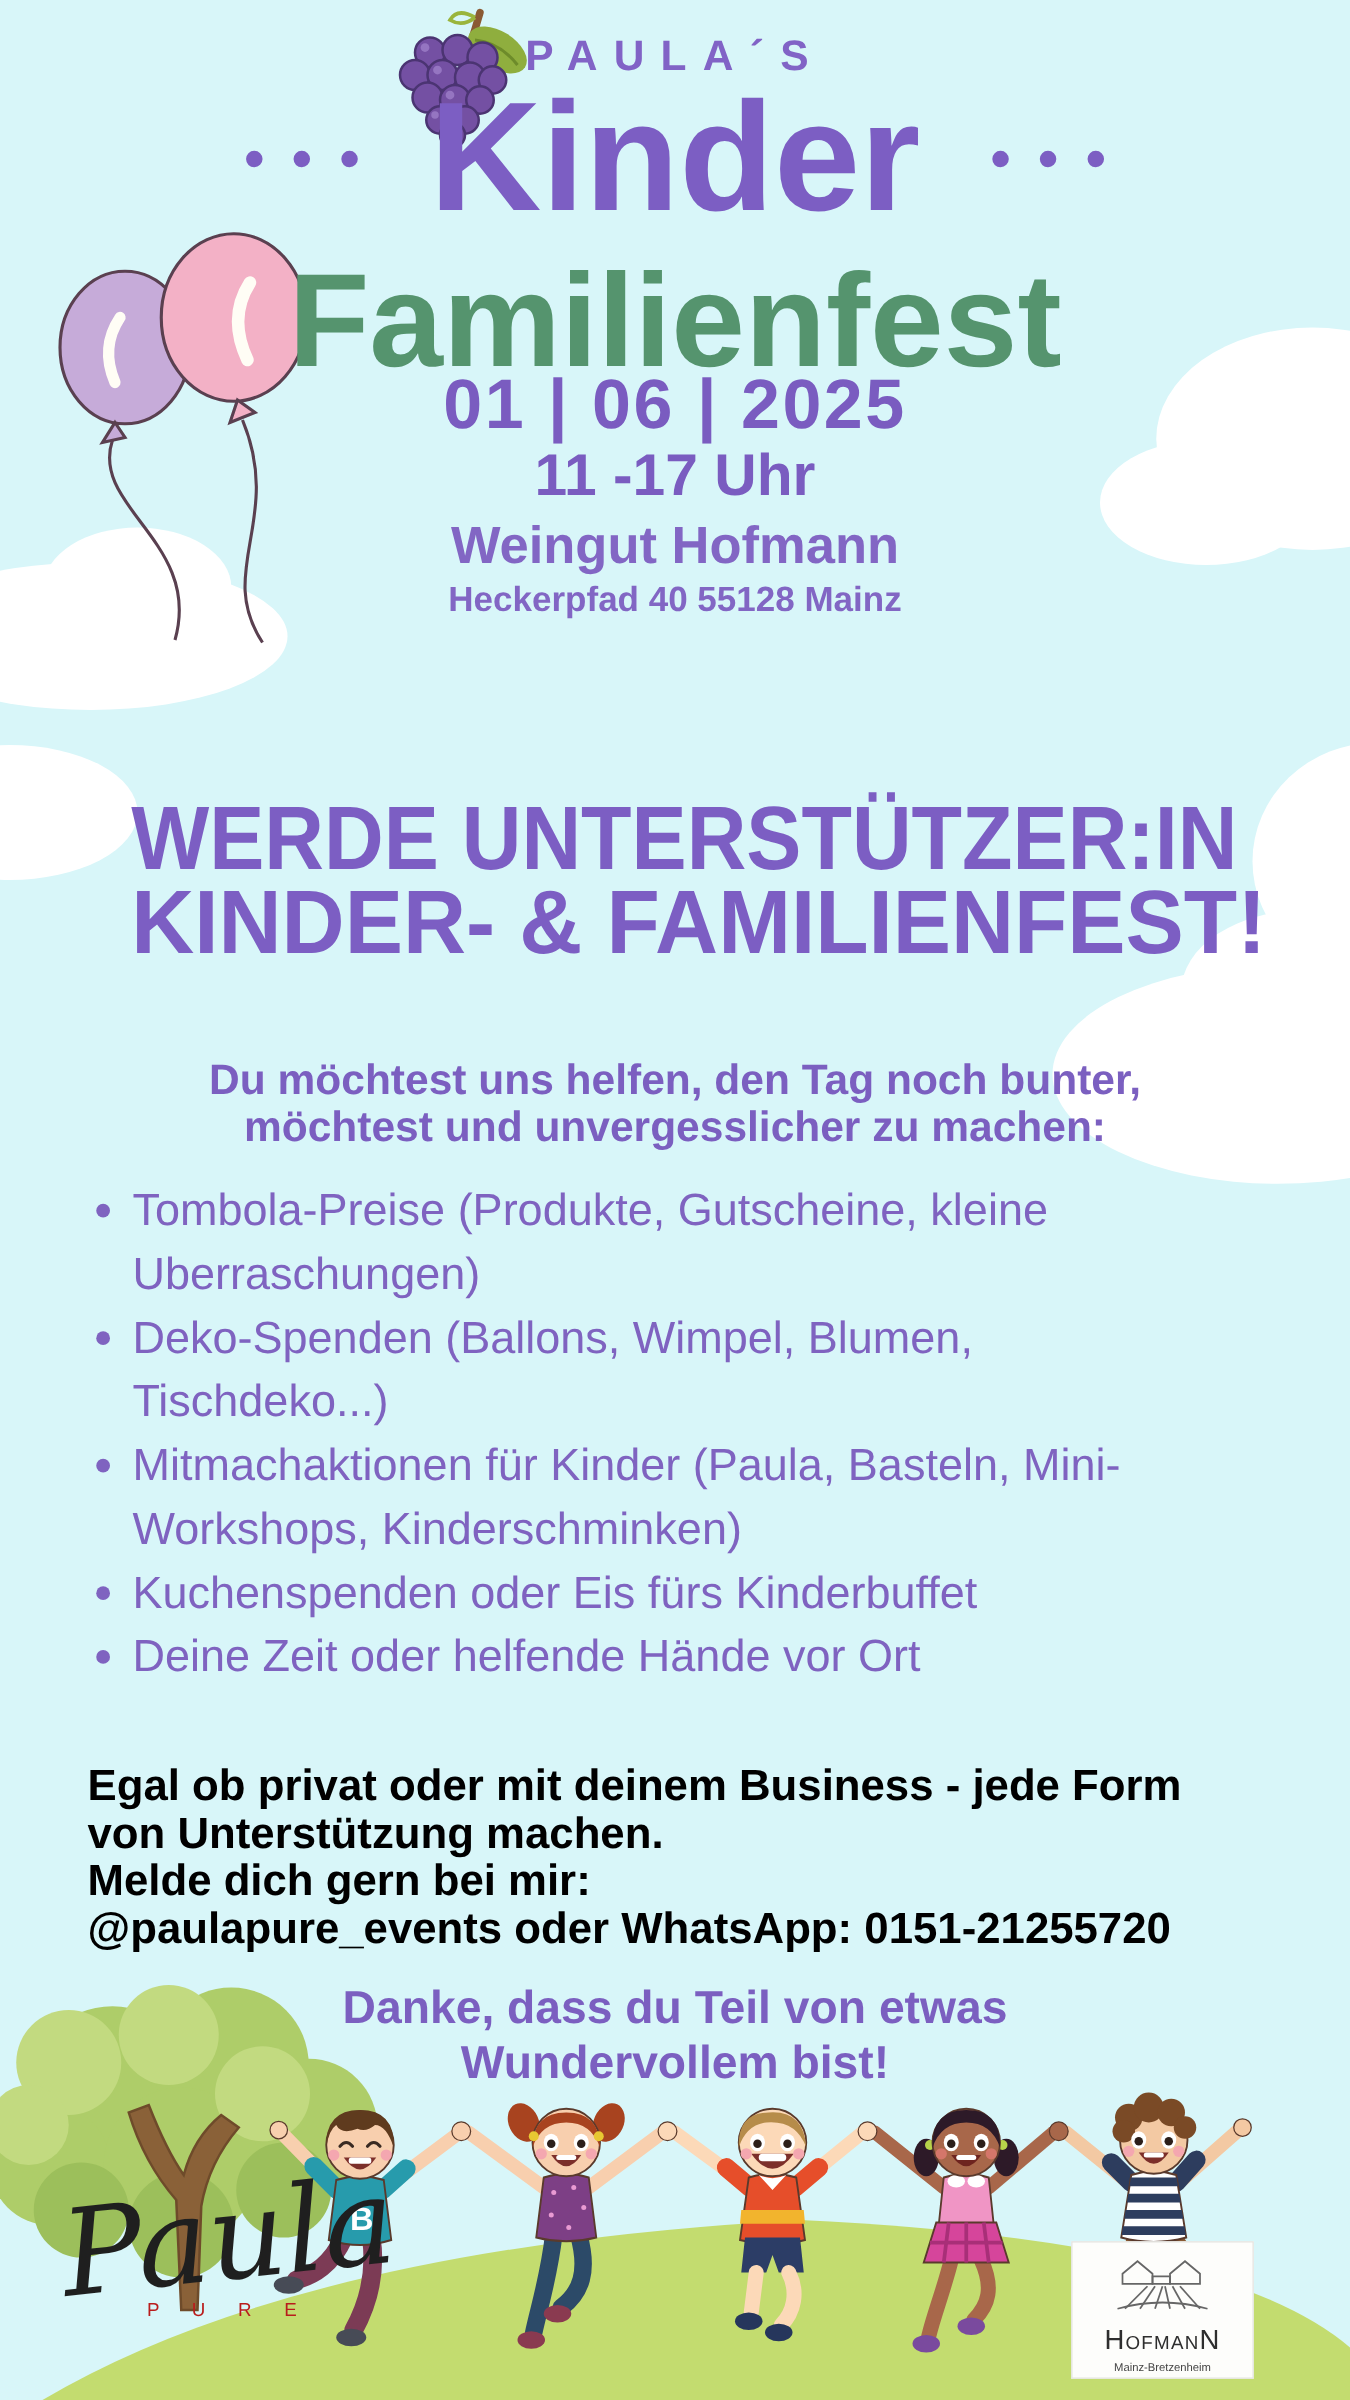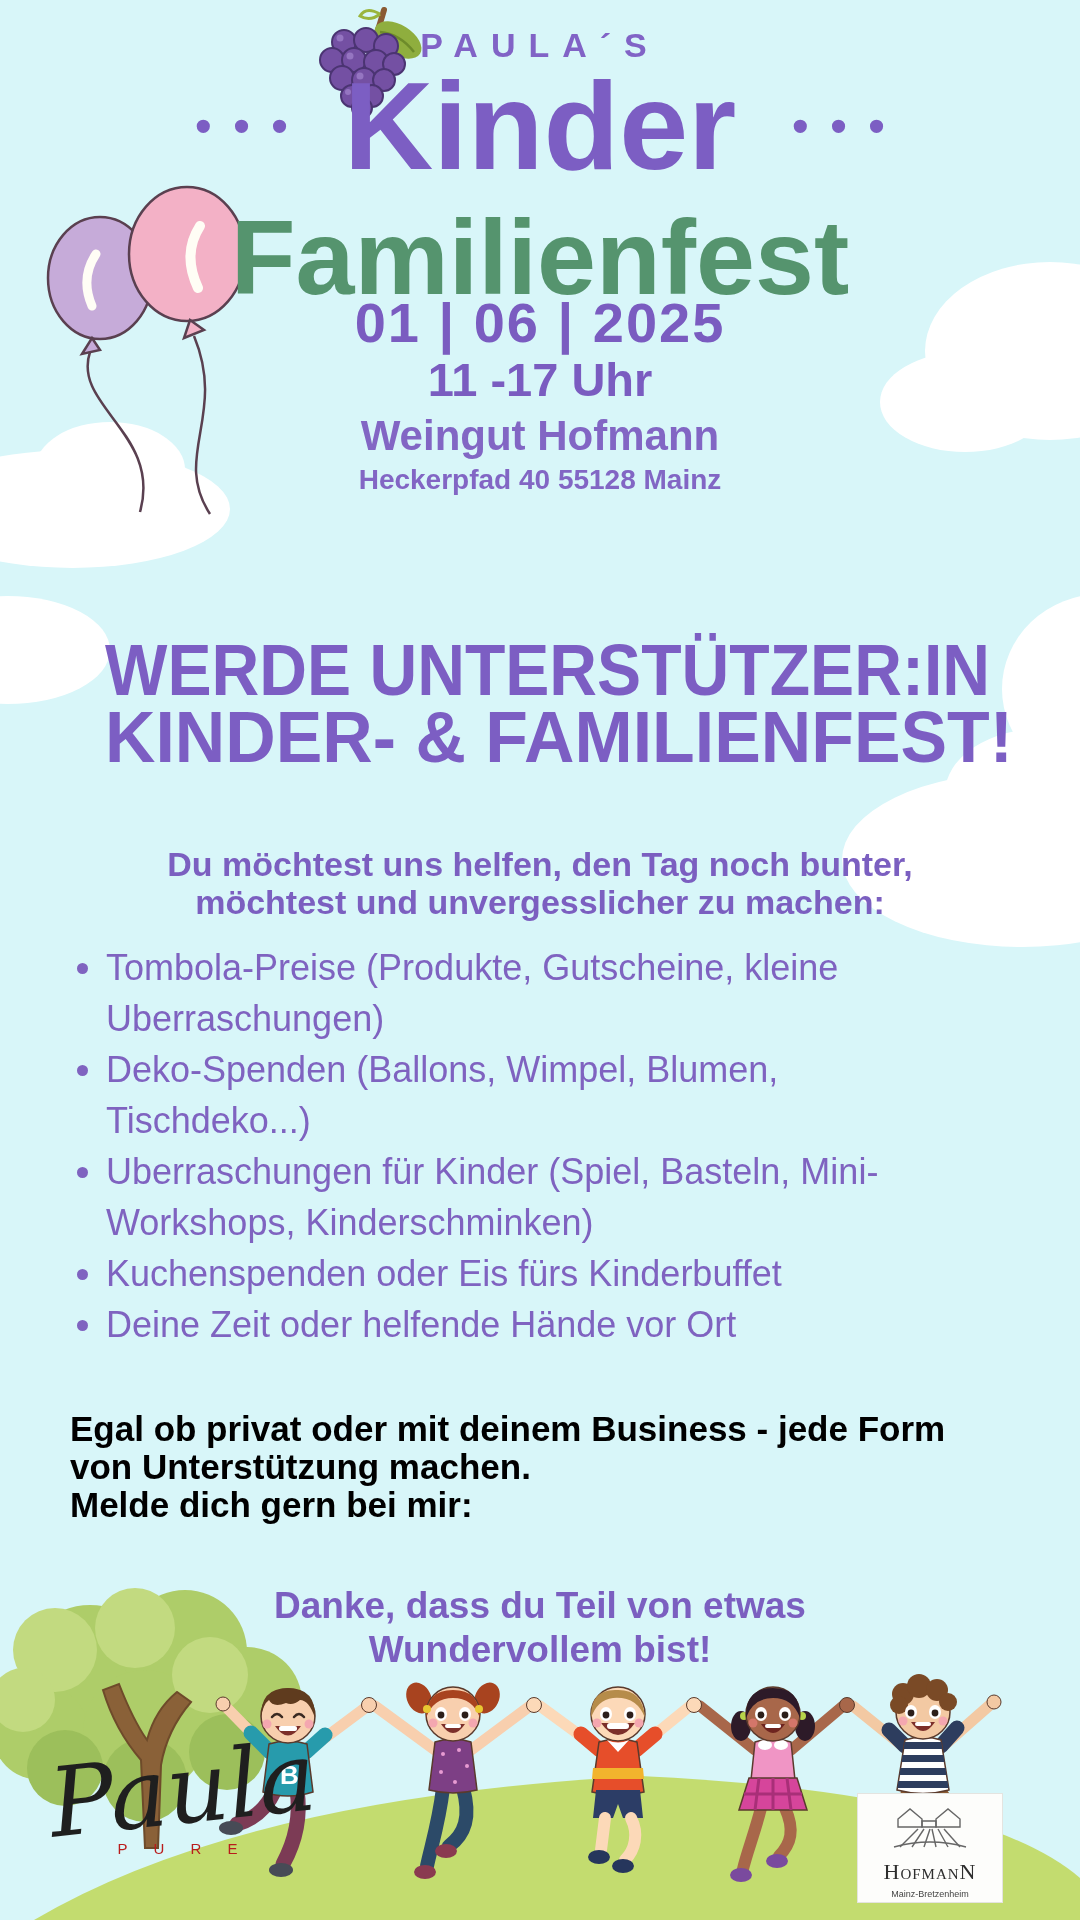--- a/index.html
+++ b/index.html
@@ -51,21 +51,21 @@
   .children{left:203px;top:1672px;z-index:6;}
   
   .paula-logo{position:absolute;left:48px;top:1742px;width:270px;z-index:7;text-align:center;color:#1f1f1f;}
   .paula-script{font-family:"DejaVu Serif","Liberation Serif",serif;font-style:italic;font-size:96px;line-height:1;transform:rotate(-6deg);display:inline-block;}
   .paula-sub{font-size:15px;letter-spacing:11px;margin-top:2px;color:#b91c1c;}
   .hofmann-box{
     position:absolute;left:857px;top:1793px;width:146px;height:110px;z-index:7;
     background:#fdfdfb;display:flex;flex-direction:column;align-items:center;justify-content:center;
     box-shadow:0 0 0 1px #e4e4e0 inset;
   }
-  .hofmann-name{font-family:Liberation Serif, serif;font-variant:small-caps;font-size:22px;letter-spacing:1px;color:#2e2e2e;line-height:1;margin-top:12px;}
+  .hofmann-name{font-family:Liberation Sans, sans-serif;font-variant:small-caps;font-size:22px;letter-spacing:1px;color:#2e2e2e;line-height:1;margin-top:12px;}
   .hofmann-sub{font-size:9px;color:#444;margin-top:6px;}
 </style>
 </head>
 <body>
 
 <div class="poster">
 
   <div class="cloud c1"></div>
   <div class="cloud c1b"></div>
   <div class="cloud c2"></div>
@@ -135,29 +135,30 @@
   </svg>
 
   <div class="txt intro">
     <div>Du möchtest uns helfen, den Tag noch bunter,</div>
     <div>möchtest und unvergesslicher zu machen:</div>
   </div>
 
   <ul class="bullets">
     <li>Tombola-Preise (Produkte, Gutscheine, kleine Uberraschungen)</li>
     <li>Deko-Spenden (Ballons, Wimpel, Blumen, Tischdeko...)</li>
-    <li>Uberraschungen für Kinder (Spiel, Basteln, Mini-Workshops, Kinderschminken)</li>
+    <li>Mitmachaktionen für Kinder (Paula, Basteln, Mini-Workshops, Kinderschminken)</li>
     <li>Kuchenspenden oder Eis fürs Kinderbuffet</li>
     <li>Deine Zeit oder helfende Hände vor Ort</li>
   </ul>
 
   <div class="outro">
     <div>Egal ob privat oder mit deinem Business - jede Form</div>
     <div>von Unterstützung machen.</div>
     <div>Melde dich gern bei mir:</div>
+    <div>@paulapure_events oder WhatsApp: 0151-21255720</div>
   </div>
 
   <div class="txt thanks">
     <div>Danke, dass du Teil von etwas</div>
     <div>Wundervollem bist!</div>
   </div>
 
   <svg class="art grass" width="1080" height="1920" viewBox="0 0 1080 1920">
     <path d="M34,1920 Q240,1798 640,1776 Q980,1792 1080,1878 L1080,1920 Z" fill="#c3dc6f"></path>
   </svg>

